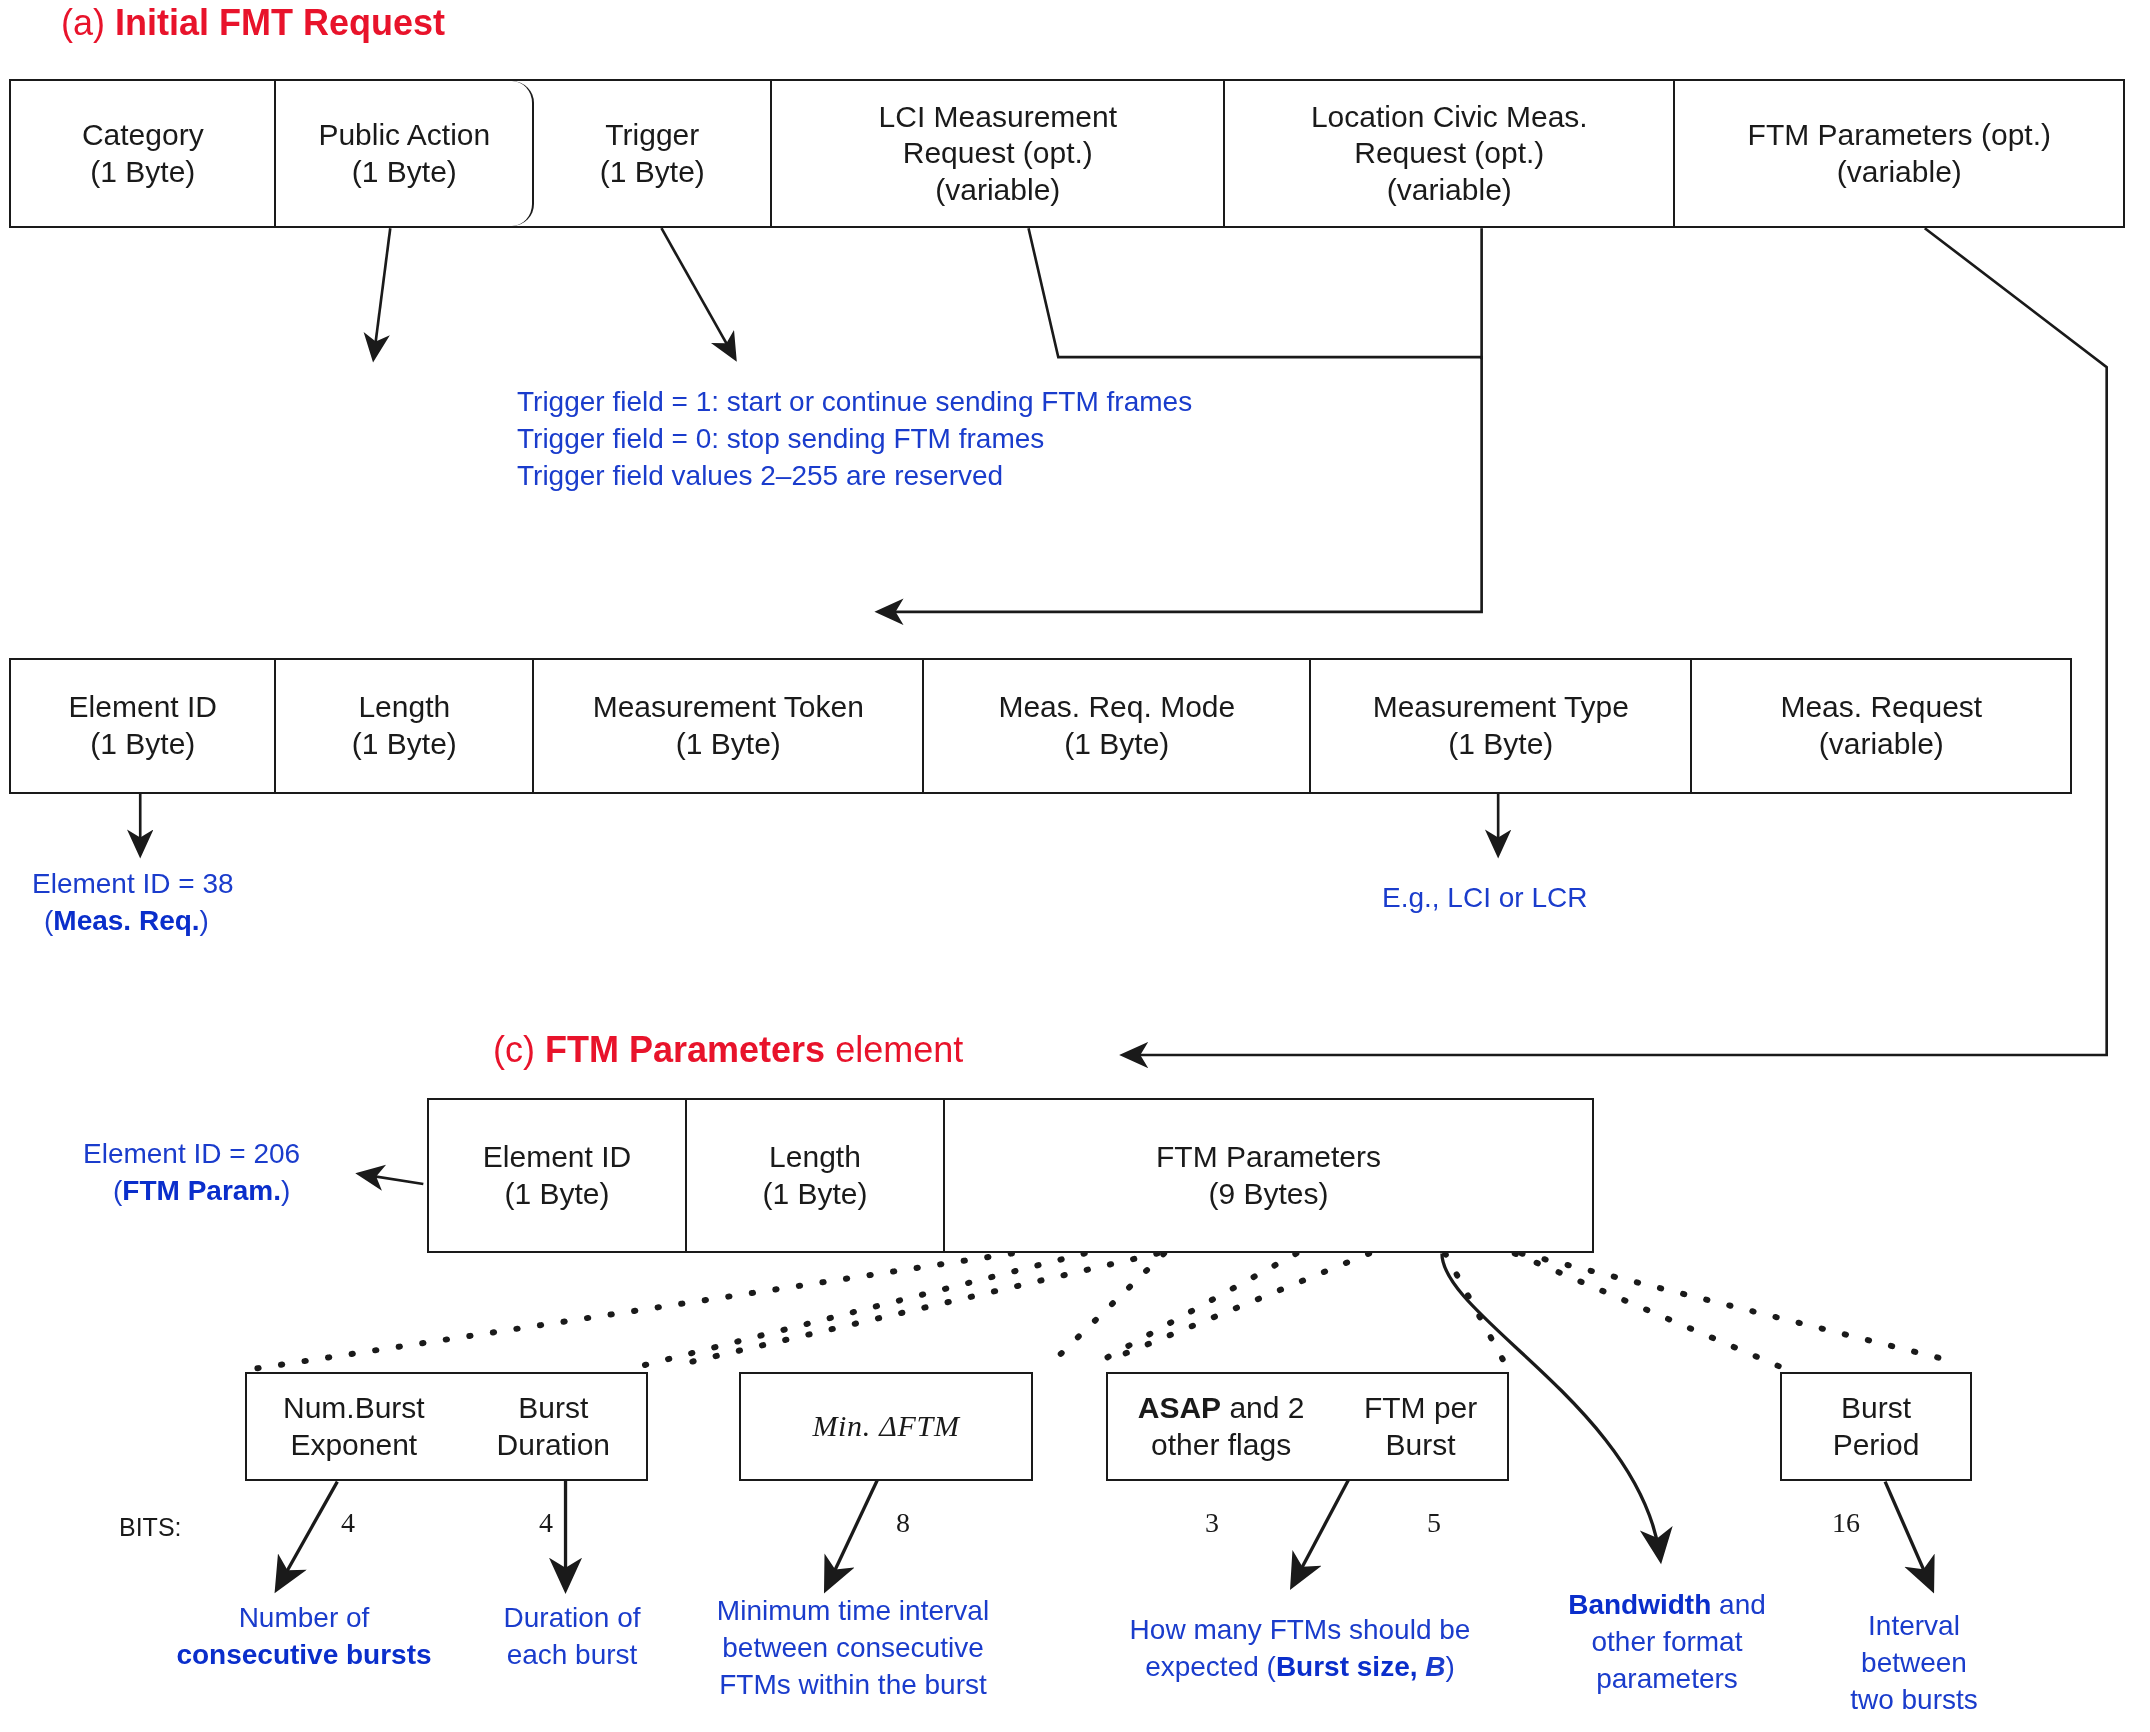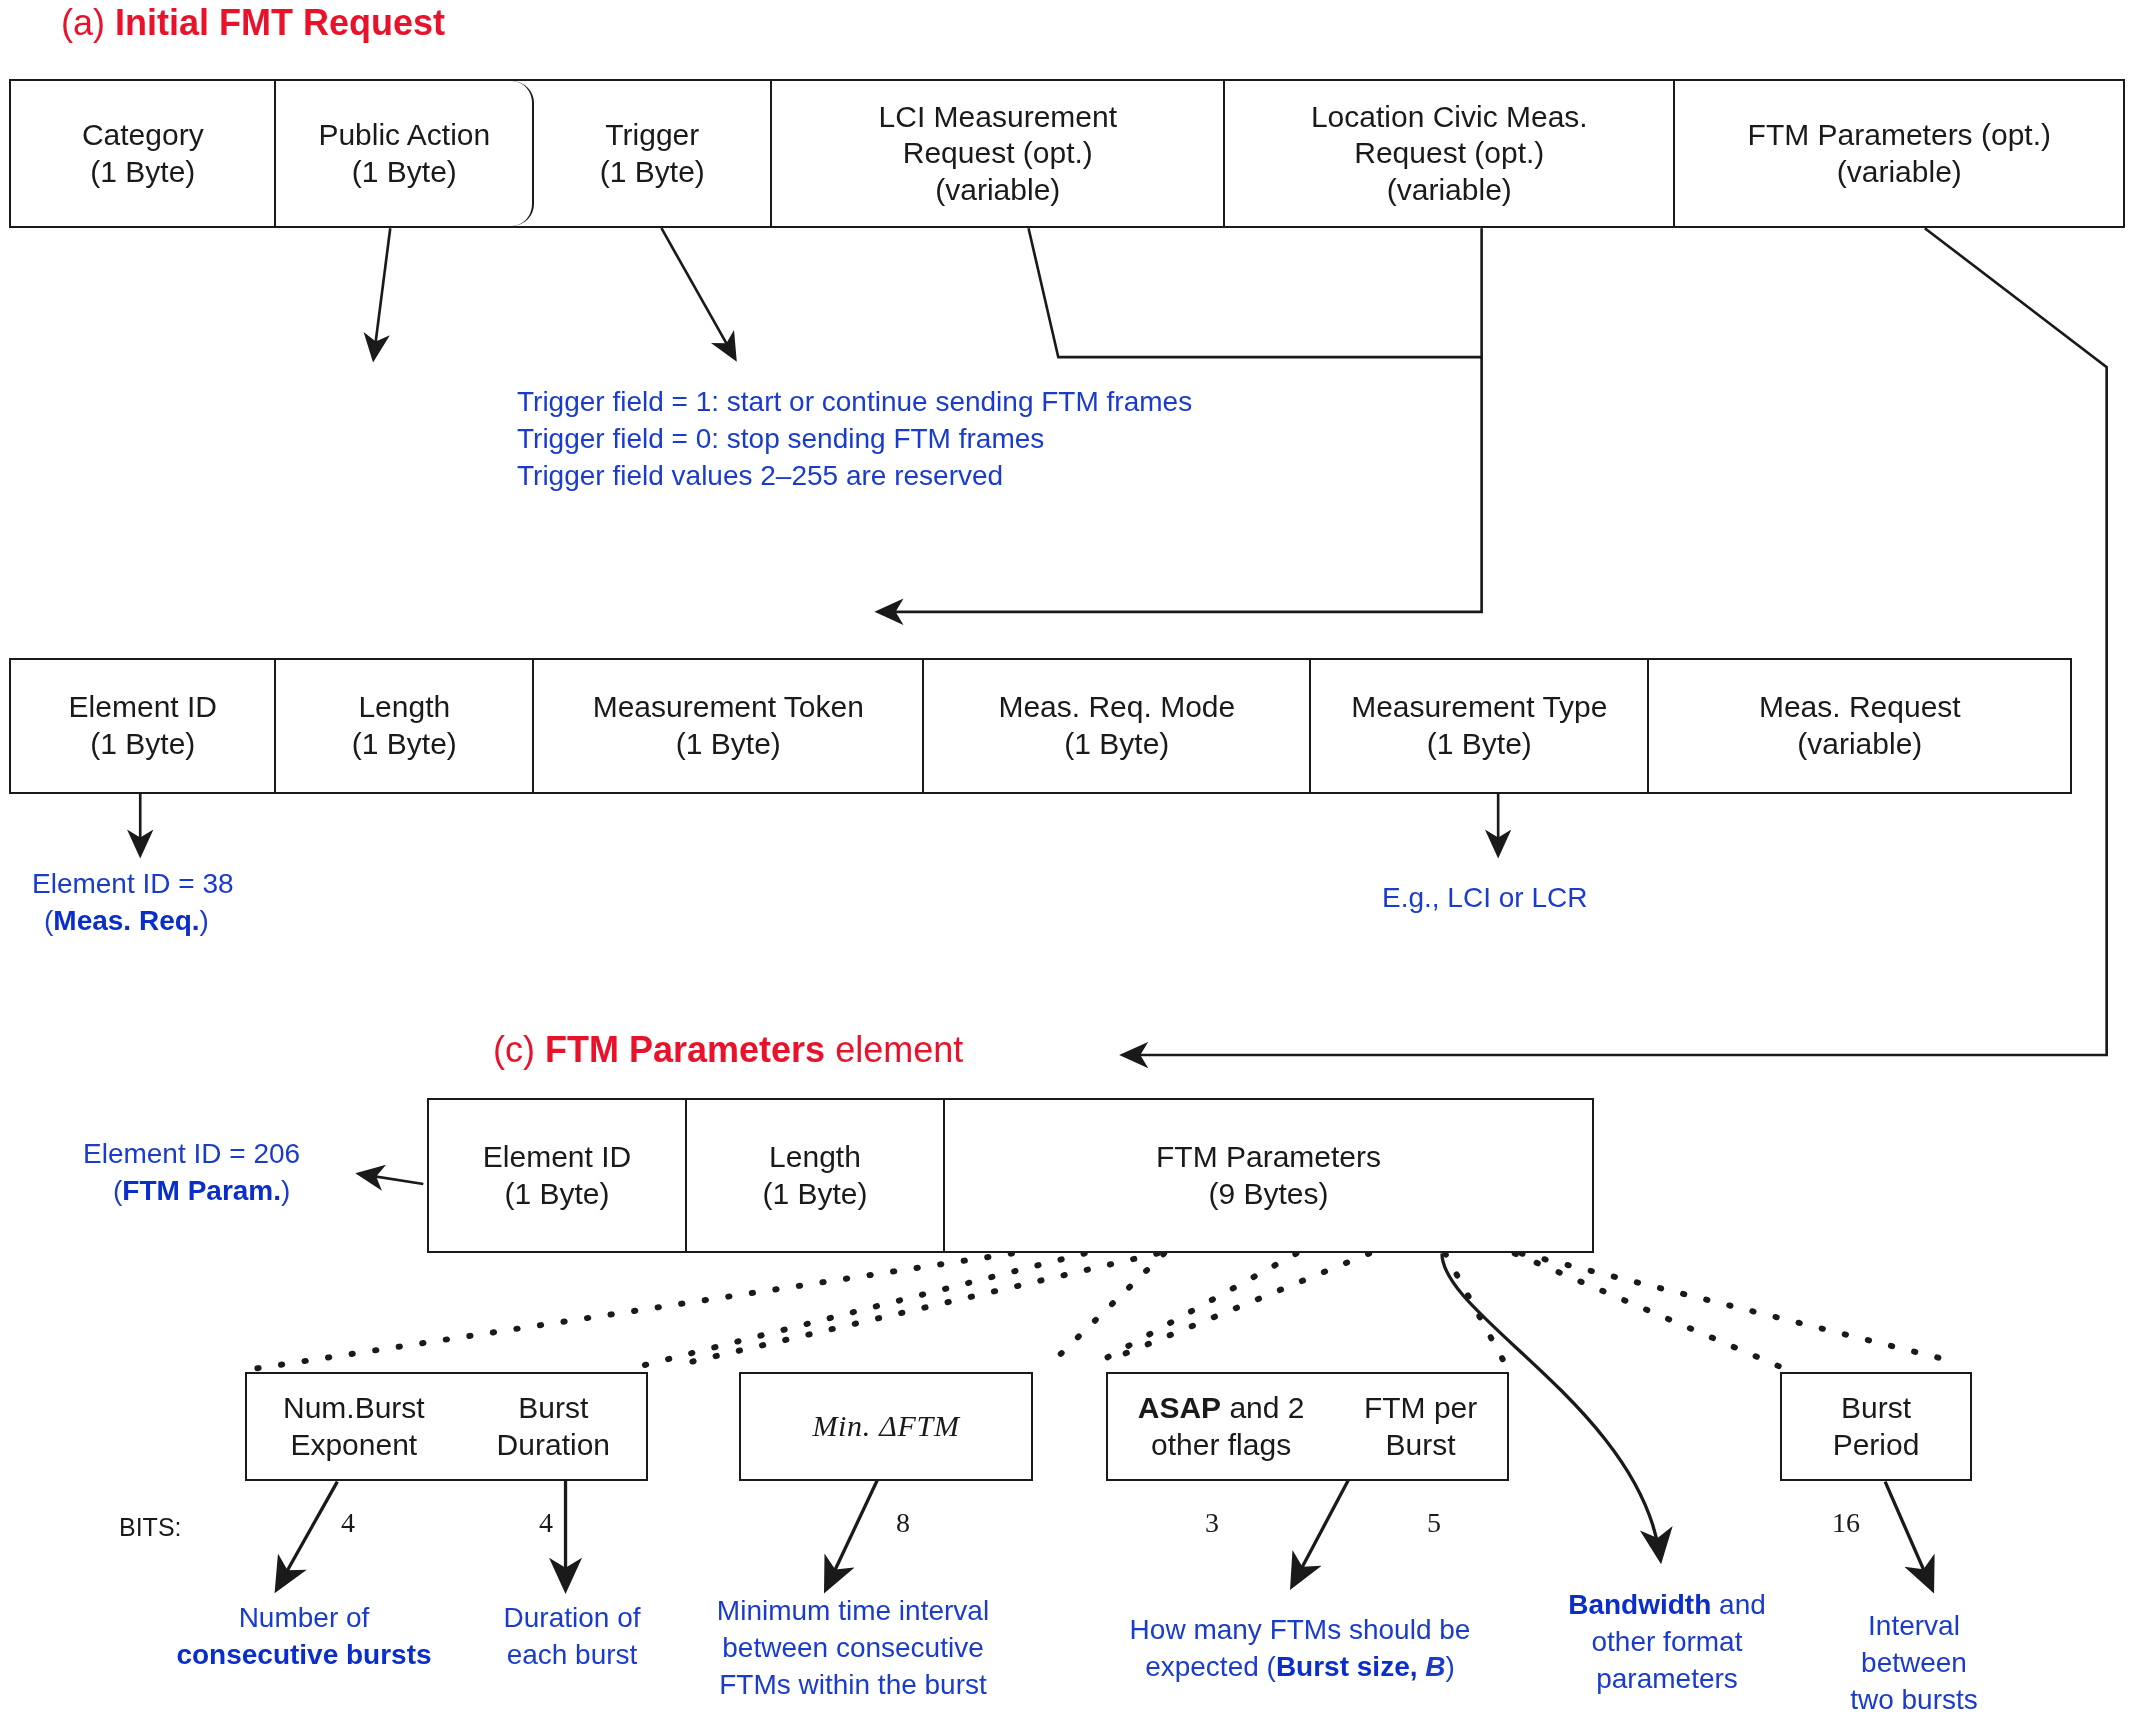--- a/index.html
+++ b/index.html
@@ -232,21 +232,21 @@
       <span class="l2">(1 Byte)</span>
     </div>
     <div class="cell" style="width:390px;">
       <span>Measurement Token</span>
       <span class="l2">(1 Byte)</span>
     </div>
     <div class="cell" style="width:387px;">
       <span>Meas. Req. Mode</span>
       <span class="l2">(1 Byte)</span>
     </div>
-    <div class="cell" style="width:338px;">
+    <div class="cell" style="width:381px;">
       <span>Measurement Type</span>
       <span class="l2">(1 Byte)</span>
     </div>
     <div class="cell" style="flex:1;">
       <span>Meas. Request</span>
       <span class="l2">(variable)</span>
     </div>
   </div>
 
   <div class="note" style="left:32px; top:866px;">

